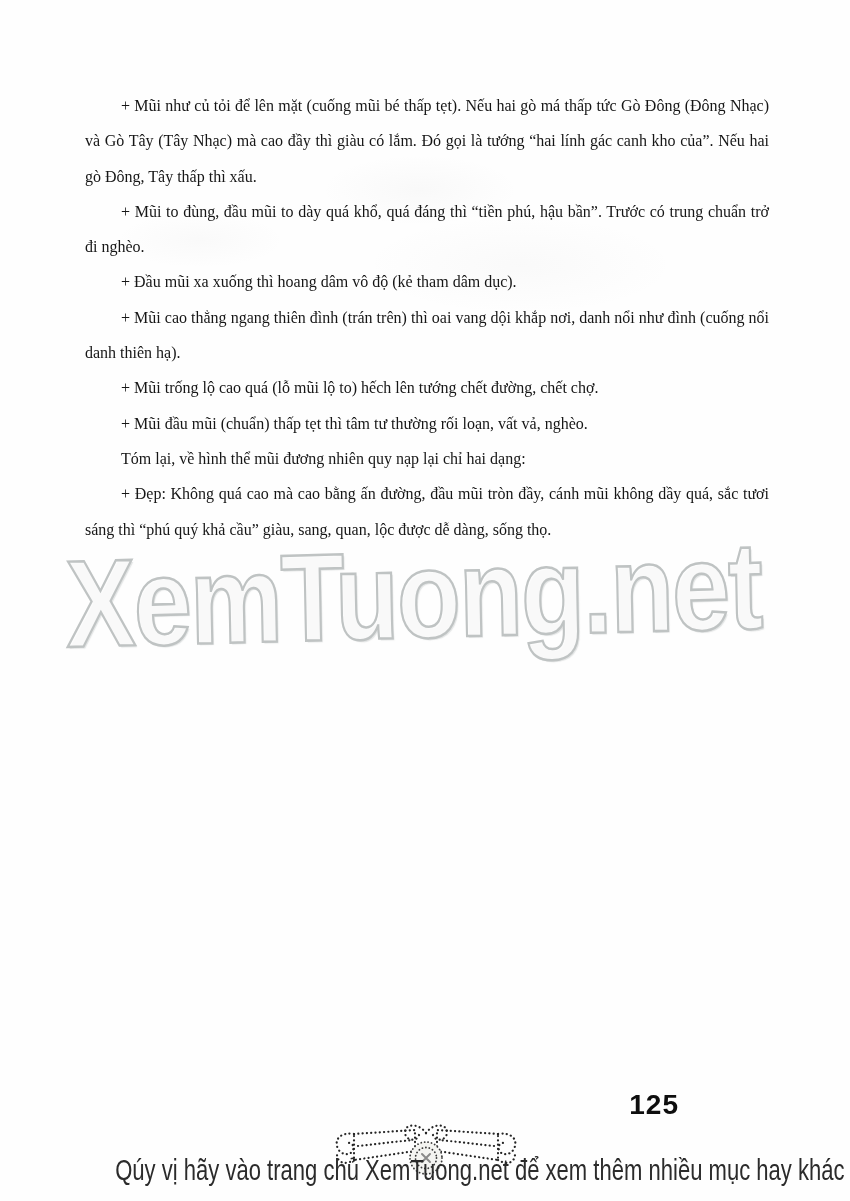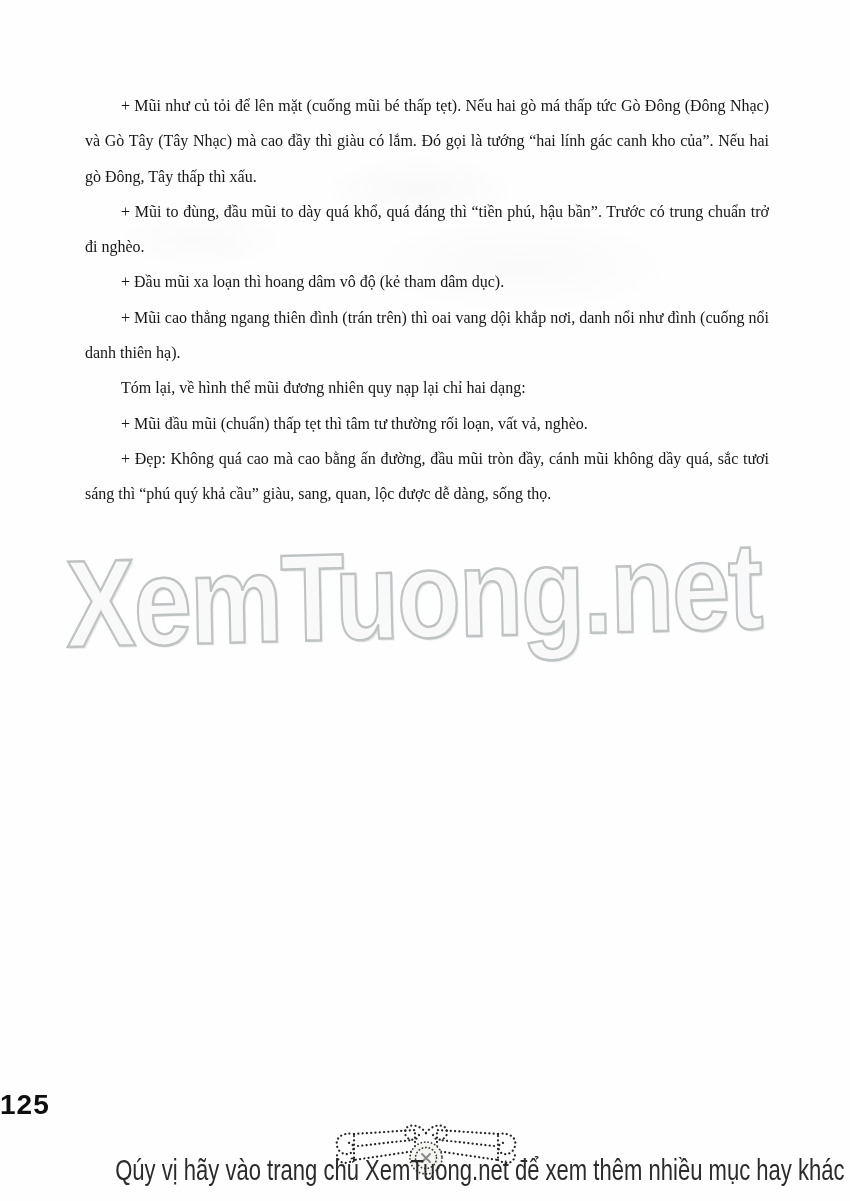--- a/index.html
+++ b/index.html
@@ -41,21 +41,21 @@
     line-height:35.3px;
     color:#161616;
     text-align:justify;
   }
   .content p { margin:0; text-indent:36px; }
   .page-number {
     position:absolute;
     top:1089px; left:0;
     width:679px;
     z-index:2;
-    text-align:left;
+    text-align:right;
     font-family:"Liberation Sans", sans-serif;
     font-weight:bold;
     font-size:28px;
     letter-spacing:1px;
     color:#0e0e0e;
   }
   .ornament {
     position:absolute;
     top:1119px; left:330px;
     z-index:2;
@@ -81,24 +81,25 @@
 </head>
 <body>
 
 <div class="page">
 
   <div class="watermark">XemTuong.net</div>
 
   <div class="content">
     <p>+ Mũi như củ tỏi để lên mặt (cuống mũi bé thấp tẹt). Nếu hai gò má thấp tức Gò Đông (Đông Nhạc) và Gò Tây (Tây Nhạc) mà cao đầy thì giàu có lắm. Đó gọi là tướng “hai lính gác canh kho của”. Nếu hai gò Đông, Tây thấp thì xấu.</p>
     <p>+ Mũi to đùng, đầu mũi to dày quá khổ, quá đáng thì “tiền phú, hậu bần”. Trước có trung chuẩn trở đi nghèo.</p>
-    <p>+ Đầu mũi xa loạn thì hoang dâm vô độ (kẻ tham dâm dục).</p>
+    <p>+ Đầu mũi xa xuống thì hoang dâm vô độ (kẻ tham dâm dục).</p>
     <p>+ Mũi cao thẳng ngang thiên đình (trán trên) thì oai vang dội khắp nơi, danh nổi như đình (cuống nổi danh thiên hạ).</p>
+    <p>+ Mũi trống lộ cao quá (lỗ mũi lộ to) hếch lên tướng chết đường, chết chợ.</p>
+    <p>+ Mũi đầu mũi (chuẩn) thấp tẹt thì tâm tư thường rối loạn, vất vả, nghèo.</p>
     <p>Tóm lại, về hình thể mũi đương nhiên quy nạp lại chỉ hai dạng:</p>
-    <p>+ Mũi đầu mũi (chuẩn) thấp tẹt thì tâm tư thường rối loạn, vất vả, nghèo.</p>
     <p>+ Đẹp: Không quá cao mà cao bằng ấn đường, đầu mũi tròn đầy, cánh mũi không dầy quá, sắc tươi sáng thì “phú quý khả cầu” giàu, sang, quan, lộc được dễ dàng, sống thọ.</p>
   </div>
 
   <div class="page-number">125</div>
 
   <svg class="ornament" width="192" height="64" viewBox="0 0 192 64" xmlns="http://www.w3.org/2000/svg">
     <g fill="none" stroke="#242424" stroke-width="2.2" stroke-linecap="round" stroke-dasharray="0.1 4.2">
 
       <path d="M24,15 L85,11 L85,32 L24,41 Z"></path>
       <path d="M28,27 L82,21"></path>

